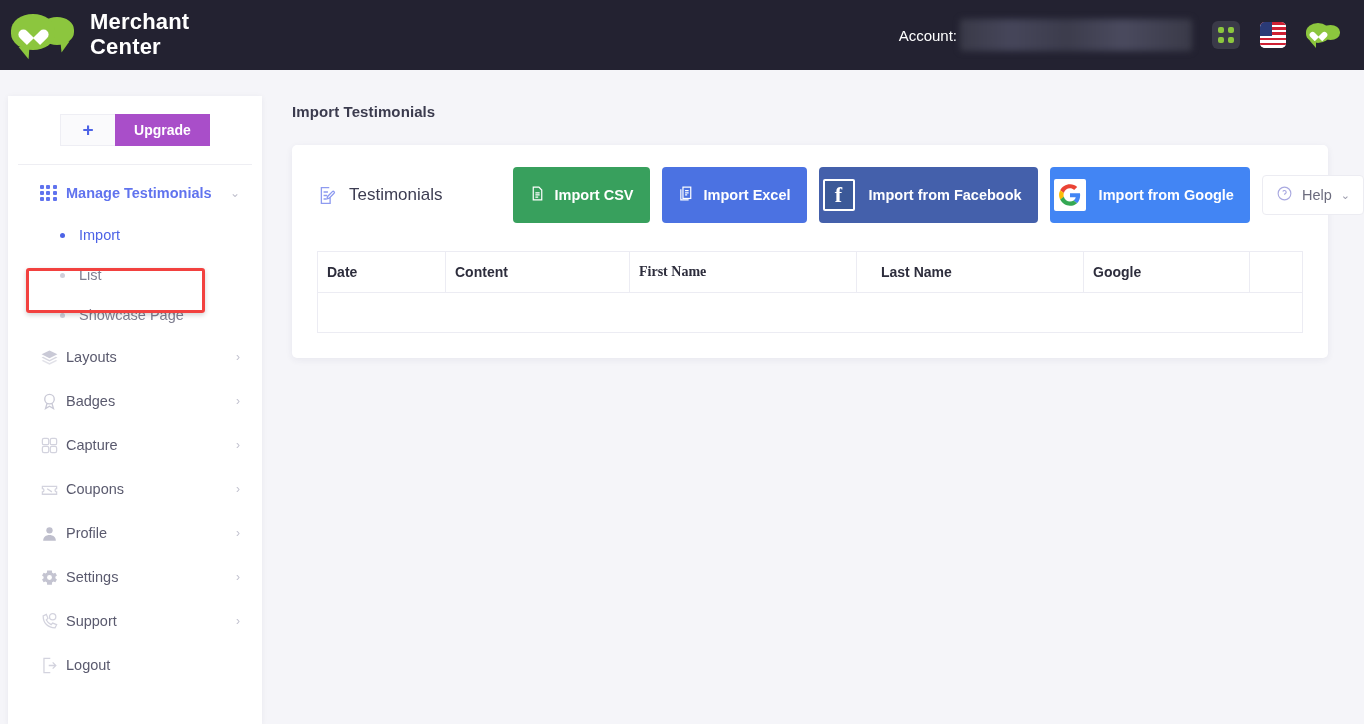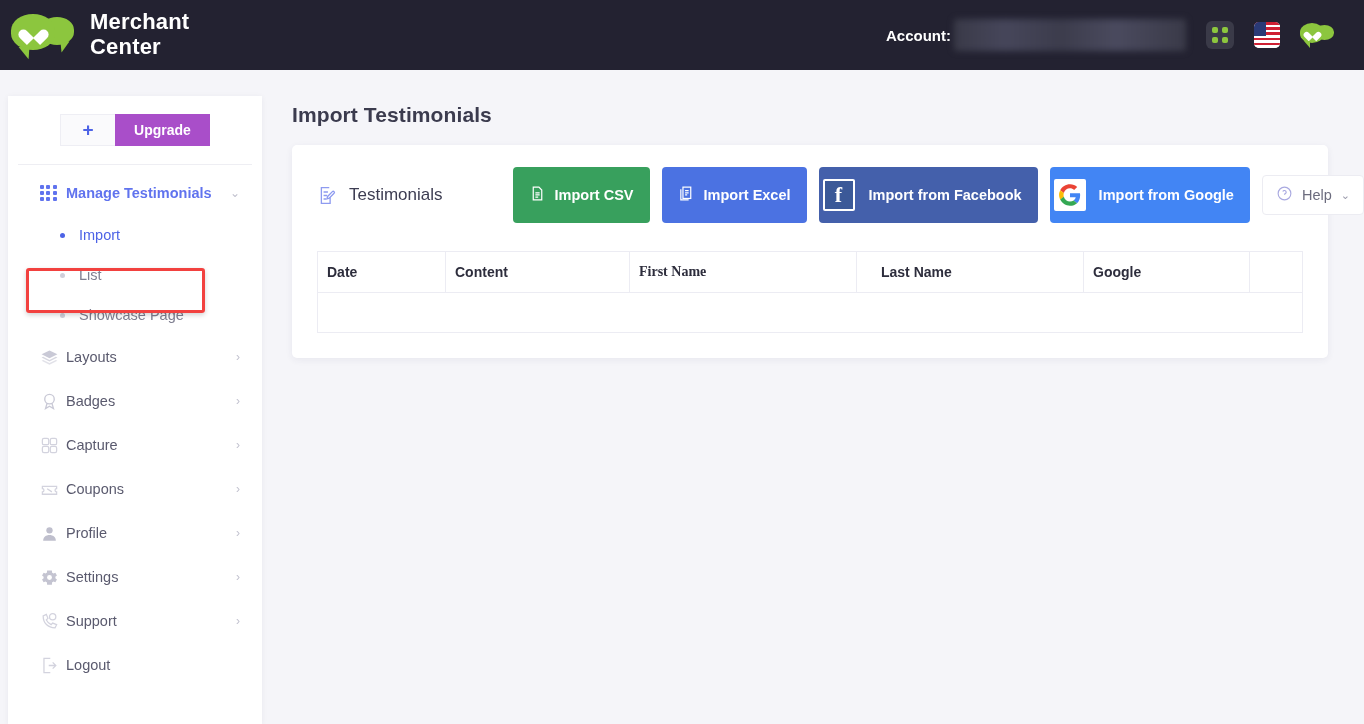--- a/index.html
+++ b/index.html
@@ -48,22 +48,21 @@
     background: #fff; border-radius: 10px 10px 0 0;
   }
   .heart:before { left: 9px; transform: rotate(45deg); transform-origin: 0 100%; }
   .heart:after  { left: 0;  transform: rotate(-45deg); transform-origin: 100% 100%; }
   .brand-title {
     color: #ffffff; font-size: 22px; font-weight: bold; line-height: 1.12;
     margin-left: 14px; letter-spacing: .2px;
   }
   .topbar-right {
     margin-left: auto; display: flex; align-items: center; gap: 20px;
-    padding-right: 30px;
-    font-weight: bold;
+    padding-right: 24px;
   }
   .account-wrap { display: flex; align-items: center; }
   .account-label { color: #ffffff; font-size: 15px; }
   .account-redacted {
     width: 232px; height: 32px; margin-left: 3px; border-radius: 3px;
     background: linear-gradient(90deg,#3a3a48 0%,#46465a 22%,#3c3c4c 46%,#4a4a5e 70%,#3a3a48 100%);
     filter: blur(3px);
   }
   .grid-btn {
     width: 28px; height: 28px; border-radius: 6px; background: #3a3a48;
@@ -149,21 +148,21 @@
   .sub-item.current .dot { background: #4d63e6; }
   .highlight-box {
     position: absolute; left: 26px; top: 268px; width: 179px; height: 45px;
     border: 3px solid #f2413f; border-radius: 3px; pointer-events: none;
     box-shadow: 0 2px 5px rgba(0,0,0,.18);
   }
 
   
   .main { position: absolute; left: 262px; top: 70px; right: 0; bottom: 0; }
   .page-title {
-    font-size: 21px; color: #3b3b4e; font-weight: 600;
+    font-size: 15px; color: #3b3b4e; font-weight: 600;
     padding: 33px 0 0 30px; letter-spacing: .1px;
   }
   .card {
     position: absolute; left: 30px; top: 75px; width: 1036px;
     background: #fff; border-radius: 5px;
     box-shadow: 0 2px 7px rgba(50,50,93,.07);
     padding: 22px 25px 25px 25px;
   }
   .card-head { display: flex; align-items: center; gap: 12px; }
   .testimonials-label {

